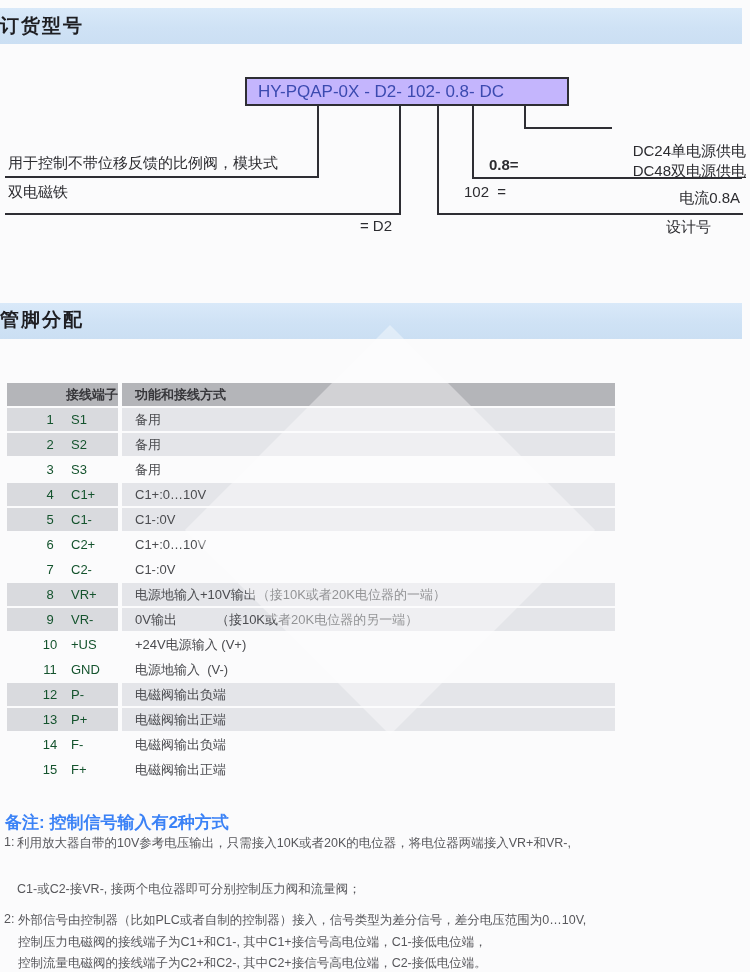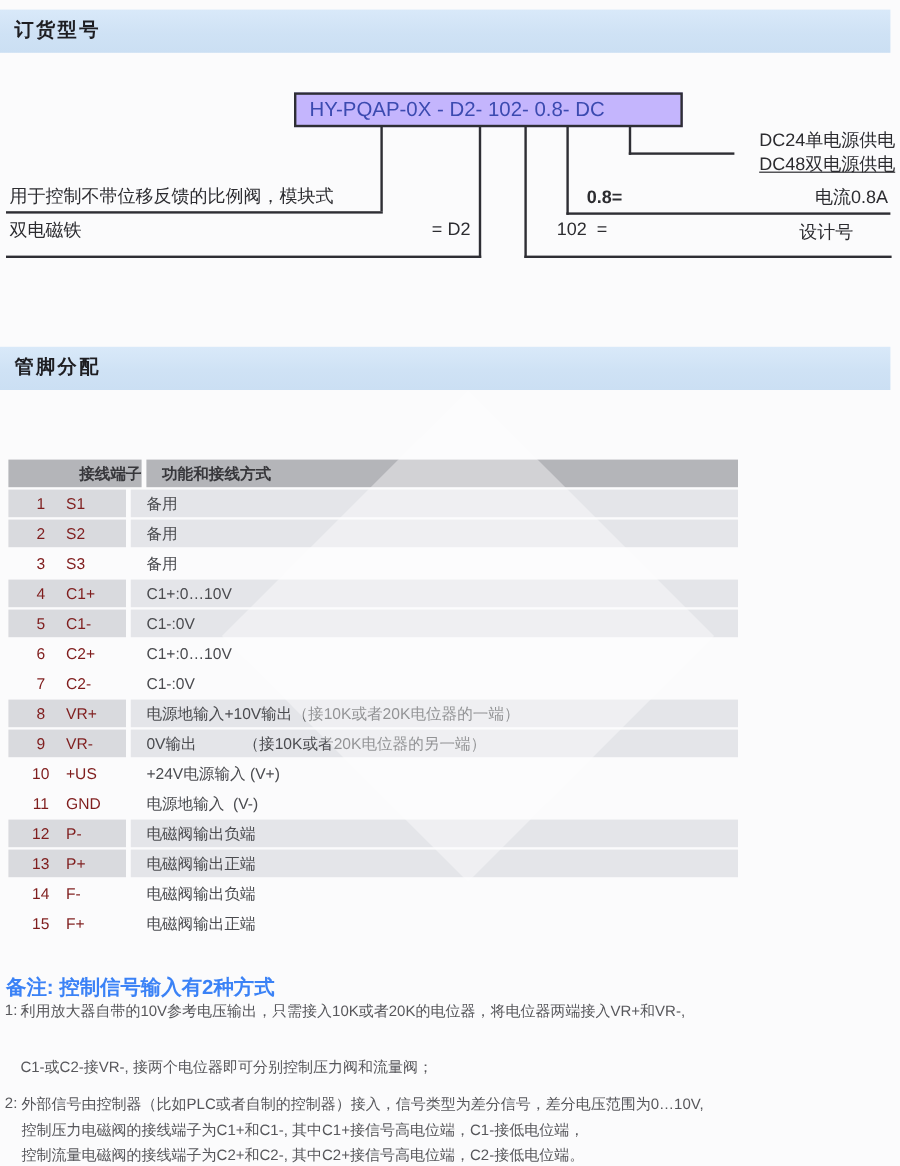--- a/index.html
+++ b/index.html
@@ -2,44 +2,44 @@
 <html><head>
 <meta charset="utf-8">
 <style>
   html,body{margin:0;padding:0;}
   body{background:#ffffff;font-family:"Liberation Sans","DejaVu Sans",sans-serif;}
   .page{position:relative;width:750px;height:972px;background:#fbfbfc;overflow:hidden;}
 
   
   .bar{position:absolute;left:0;width:742px;height:36px;
        background:linear-gradient(180deg,#d9e9f9 0%,#cfe2f5 55%,#cbdff3 100%);}
-  .bar .bar-title{display:block;line-height:36px;padding-left:12px;
-       font-size:16px;font-weight:bold;color:#1e1e22;letter-spacing:2px;}
+  .bar .bar-title{display:block;line-height:36px;
+       font-size:19px;font-weight:bold;color:#1e1e22;letter-spacing:2px;}
   #bar-ordering{top:8px;}
-  #bar-pins{top:289px;font-family:Liberation Mono, monospace;}
+  #bar-pins{top:303px;font-family:Liberation Mono, monospace;}
 
   
   .model-box{position:absolute;left:245px;top:77px;width:324px;height:29px;
        border:2px solid #2e2e34;background:#c4b5fd;box-sizing:border-box;}
   .model-box span{display:block;line-height:25px;padding-left:11px;
        font-size:17px;color:#3b4ab0;white-space:pre;}
   .dline{position:absolute;background:#2e2e34;}
   .dlabel{position:absolute;font-size:15px;color:#2c2c30;white-space:pre;}
-  .r{text-align:right;}
+  .r{text-align:right;margin-top:34px;}
 
   
   .pin-table{position:absolute;left:7px;top:383px;width:608px;}
   .t-head{display:flex;height:23px;margin-bottom:2px;}
   .t-head .h1{width:111px;background:#b4b5b9;margin-right:4px;
        font-size:13px;font-weight:bold;color:#37373b;line-height:23px;padding-left:33px;box-sizing:border-box;text-align:right;}
   .t-head .h2{flex:1;background:#b4b5b9;
        font-size:13px;font-weight:bold;color:#37373b;line-height:23px;padding-left:13px;box-sizing:border-box;}
   .t-row{display:flex;height:23px;margin-bottom:2px;}
-  .t-c1{width:98px;margin-right:4px;line-height:23px;padding-left:16px;box-sizing:border-box;
-       font-size:13px;color:#7f1d1d;}
+  .t-c1{width:111px;margin-right:4px;line-height:23px;padding-left:32px;box-sizing:border-box;
+       font-size:13px;color:#14532d;}
   .t-c2{flex:1;line-height:23px;padding-left:13px;box-sizing:border-box;
        font-size:13px;color:#4a4b4f;white-space:pre;}
   .t-c1.shade1{background:#d9dade;}
   .t-c2.shade2{background:#e4e5e9;}
   .t-no{display:inline-block;width:22px;text-align:center;}
   .t-term{margin-left:10px;}
 
   
   .scan-diamond{position:absolute;left:245px;top:385px;width:290px;height:290px;
        transform:rotate(45deg);background:rgba(255,255,255,0.40);pointer-events:none;}

